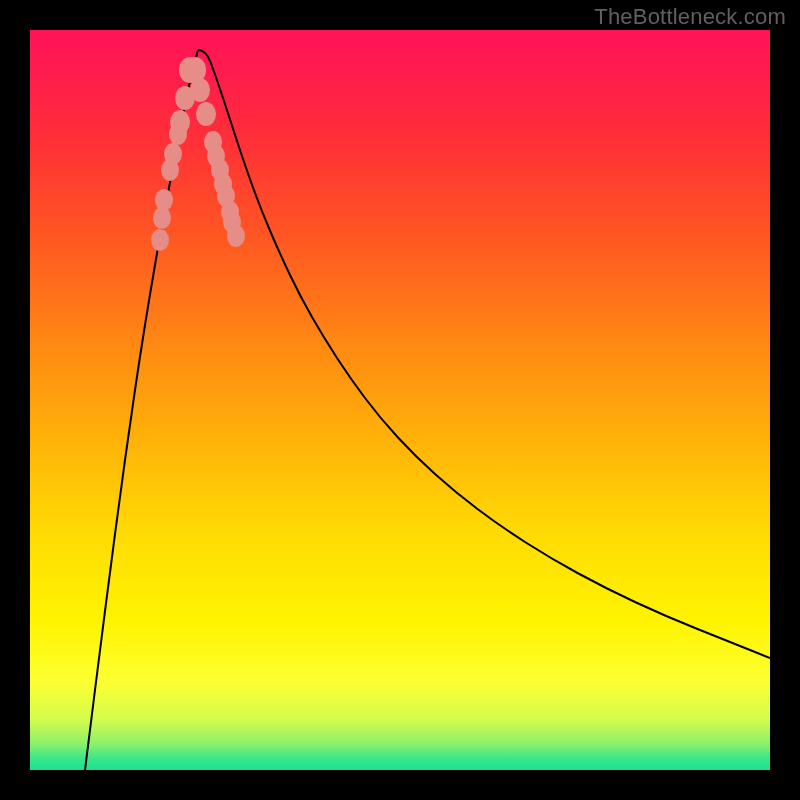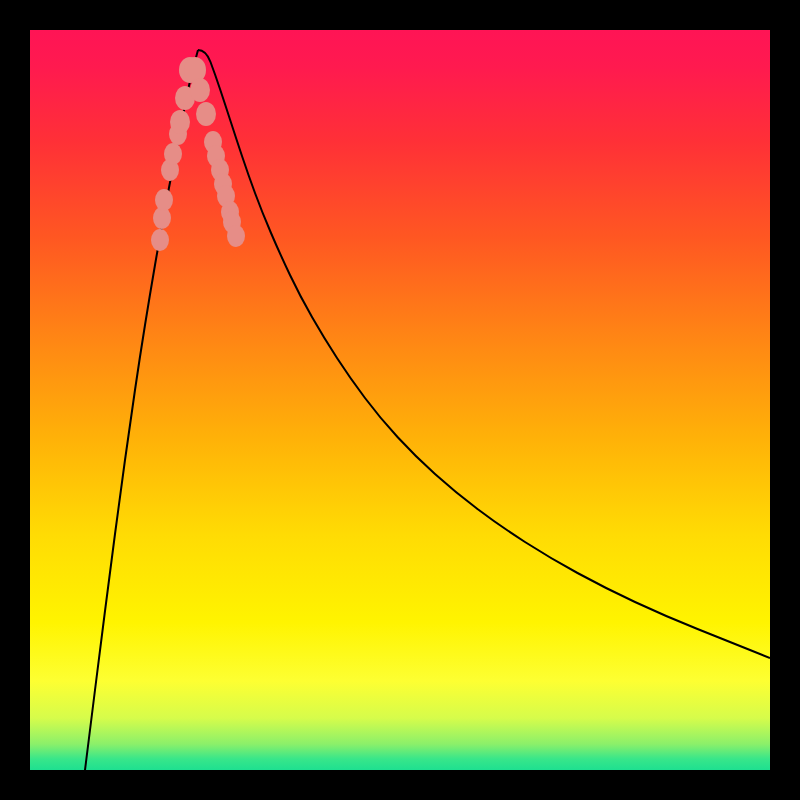--- a/index.html
+++ b/index.html
@@ -66,20 +66,21 @@
     stroke-width: 2;
   }
   .dot {
     fill: #e68d87;
   }
 </style>
 </head>
 <body>
 
 <div class="outer">
+  <div class="watermark">TheBottleneck.com</div>
 
   <div class="plot-area">
     <svg class="curve" viewBox="0 0 740 740" preserveAspectRatio="none">
       <path id="main-curve" d="M 55 740 Q 60 700 65 660 Q 70 620 75 581 Q 80 542 85 504 Q 90 466 95 430 Q 100 394 105 360 Q 110 326 115 295 Q 120 264 125 235 Q 130 206 135 179 Q 140 152 144 132 Q 148 112 151 96 Q 154 80 157 65 Q 160 50 164 35 L 168 20 M 168 20 Q 176 20 180.5 32 Q 185 44 190 59 Q 195 74 200.5 91 Q 206 108 212 126 Q 218 144 225 163 Q 232 182 241 203 Q 250 224 260 245 Q 270 266 282 287 Q 294 308 307 328 Q 320 348 335 368 Q 350 388 367.5 407 Q 385 426 405 444 Q 425 462 447.5 479 Q 470 496 495 512 Q 520 528 547.5 543 Q 575 558 605 572 Q 635 586 667.5 599 Q 700 612 720 620 L 740 628"></path>
       <g id="dots">
           <ellipse cx="130" cy="210" rx="9" ry="11" class="dot"></ellipse>
           <ellipse cx="132" cy="188" rx="9" ry="11" class="dot"></ellipse>
           <ellipse cx="134" cy="170" rx="9" ry="11" class="dot"></ellipse>
           <ellipse cx="140" cy="140" rx="9" ry="11" class="dot"></ellipse>
           <ellipse cx="143" cy="124" rx="9" ry="11" class="dot"></ellipse>

